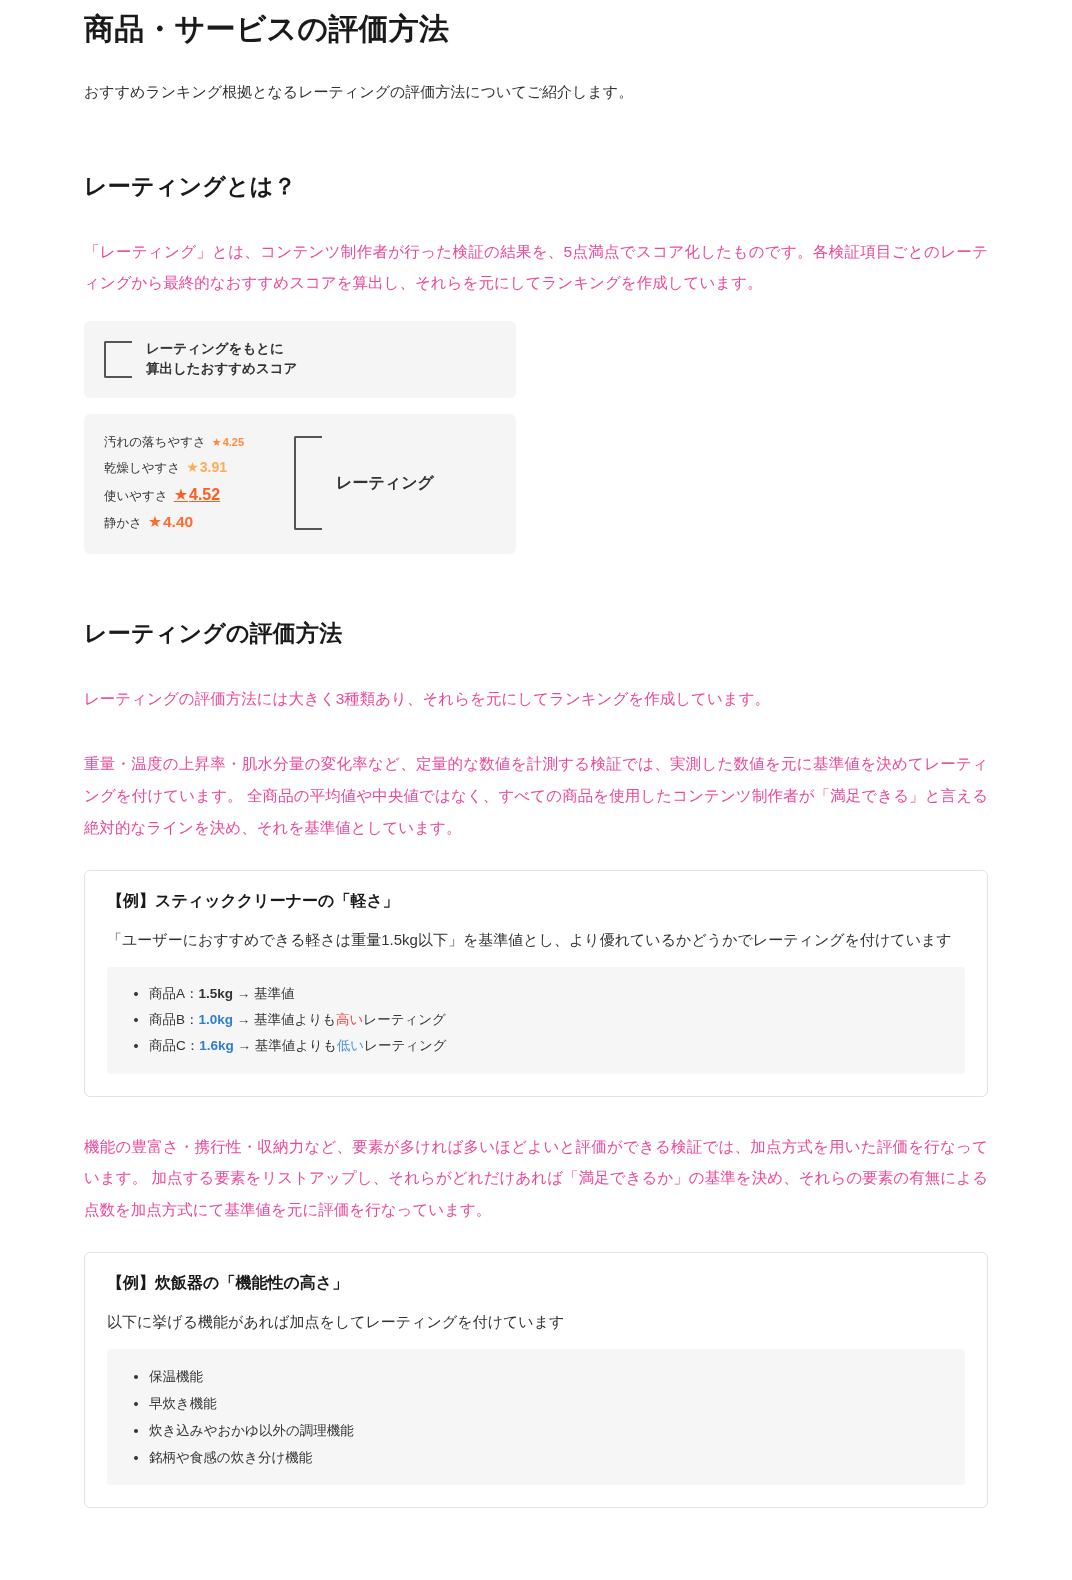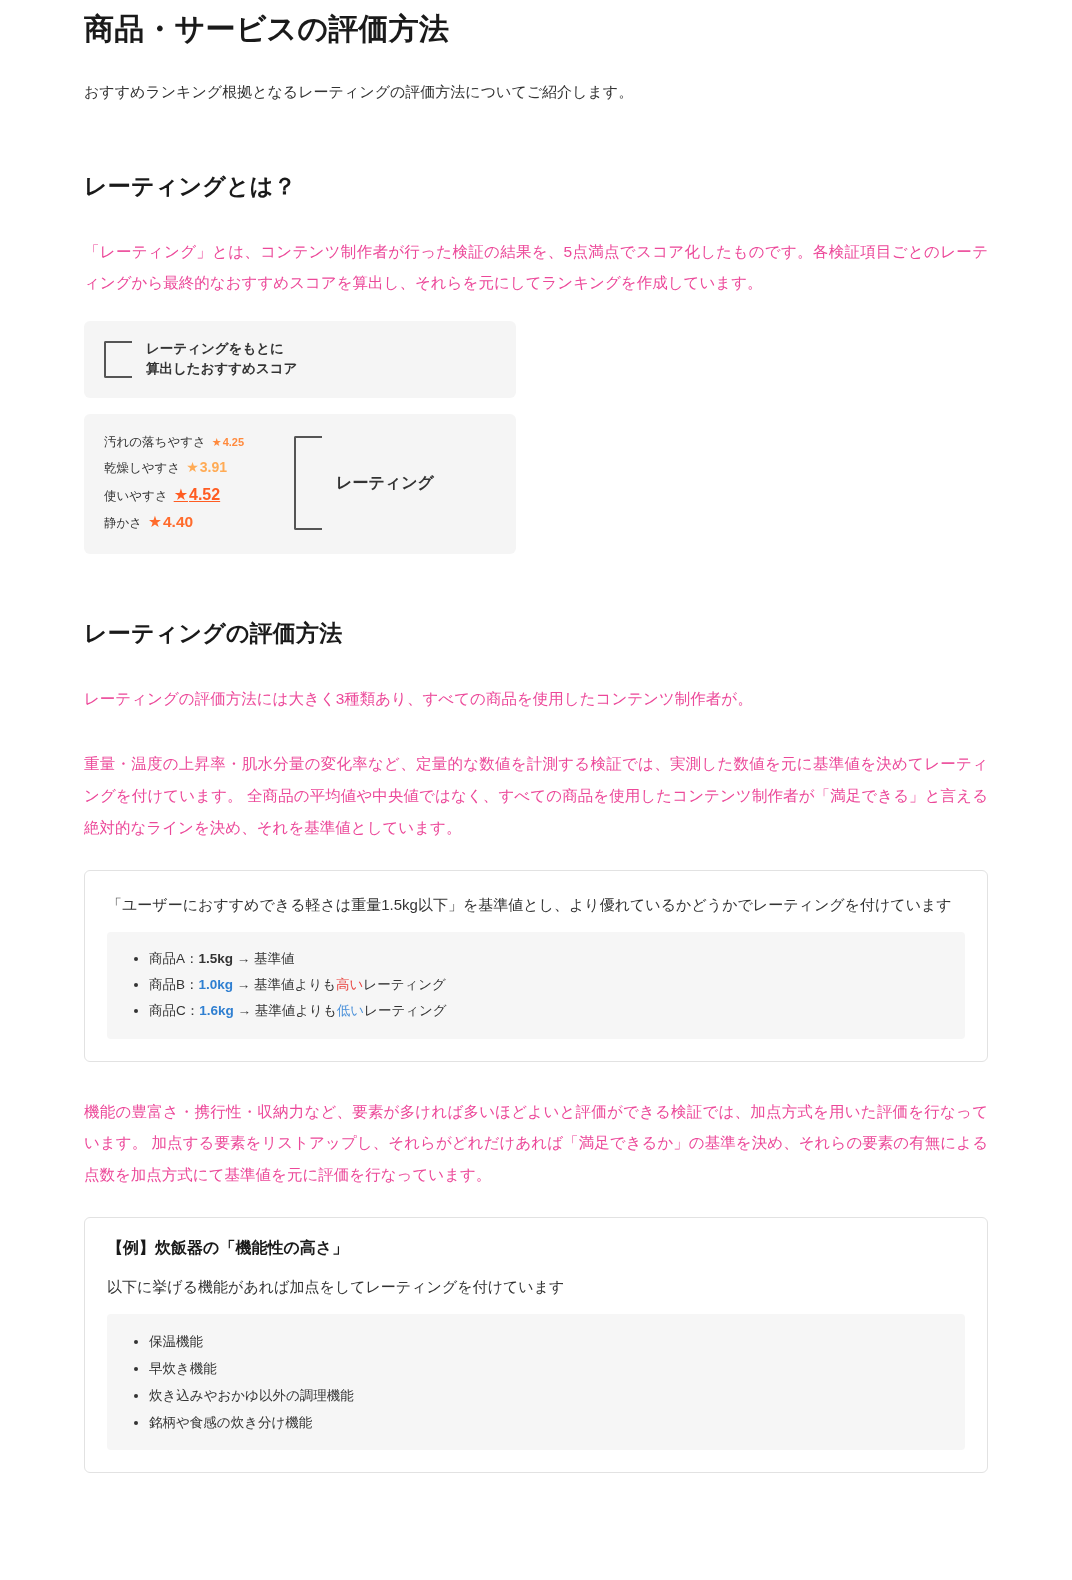--- a/index.html
+++ b/index.html
@@ -230,26 +230,27 @@
         </div>
       </div>
       <div class="bracket"></div>
       <div class="bracket-label big">レーティング</div>
     </div>
 
   </div>
 
   <h2 class="section-title">レーティングの評価方法</h2>
 
-  <p class="body-text">レーティングの評価方法には大きく3種類あり、すべての商品を使用したコンテンツ制作者が。</p>
+  <p class="body-text">レーティングの評価方法には大きく3種類あり、それらを元にしてランキングを作成しています。</p>
 
 
   <p class="body-text">重量・温度の上昇率・肌水分量の変化率など、定量的な数値を計測する検証では、実測した数値を元に基準値を決めてレーティングを付けています。 全商品の平均値や中央値ではなく、すべての商品を使用したコンテンツ制作者が「満足できる」と言える絶対的なラインを決め、それを基準値としています。</p>
 
   <div class="example-box">
+    <div class="example-title">【例】スティッククリーナーの「軽さ」</div>
     <div class="example-desc">「ユーザーにおすすめできる軽さは重量1.5kg以下」を基準値とし、より優れているかどうかでレーティングを付けています</div>
     <ul class="example-list">
       <li><span>商品A：</span><span class="b">1.5kg</span><span> → </span><span>基準値</span></li>
       <li><span>商品B：</span><span class="blue">1.0kg</span><span> → </span><span>基準値よりも</span><span class="red-text">高い</span><span>レーティング</span></li>
       <li><span>商品C：</span><span class="blue">1.6kg</span><span> → </span><span>基準値よりも</span><span class="blue-text">低い</span><span>レーティング</span></li>
     </ul>
   </div>
 
 
   <p class="body-text">機能の豊富さ・携行性・収納力など、要素が多ければ多いほどよいと評価ができる検証では、加点方式を用いた評価を行なっています。 加点する要素をリストアップし、それらがどれだけあれば「満足できるか」の基準を決め、それらの要素の有無による点数を加点方式にて基準値を元に評価を行なっています。</p>

